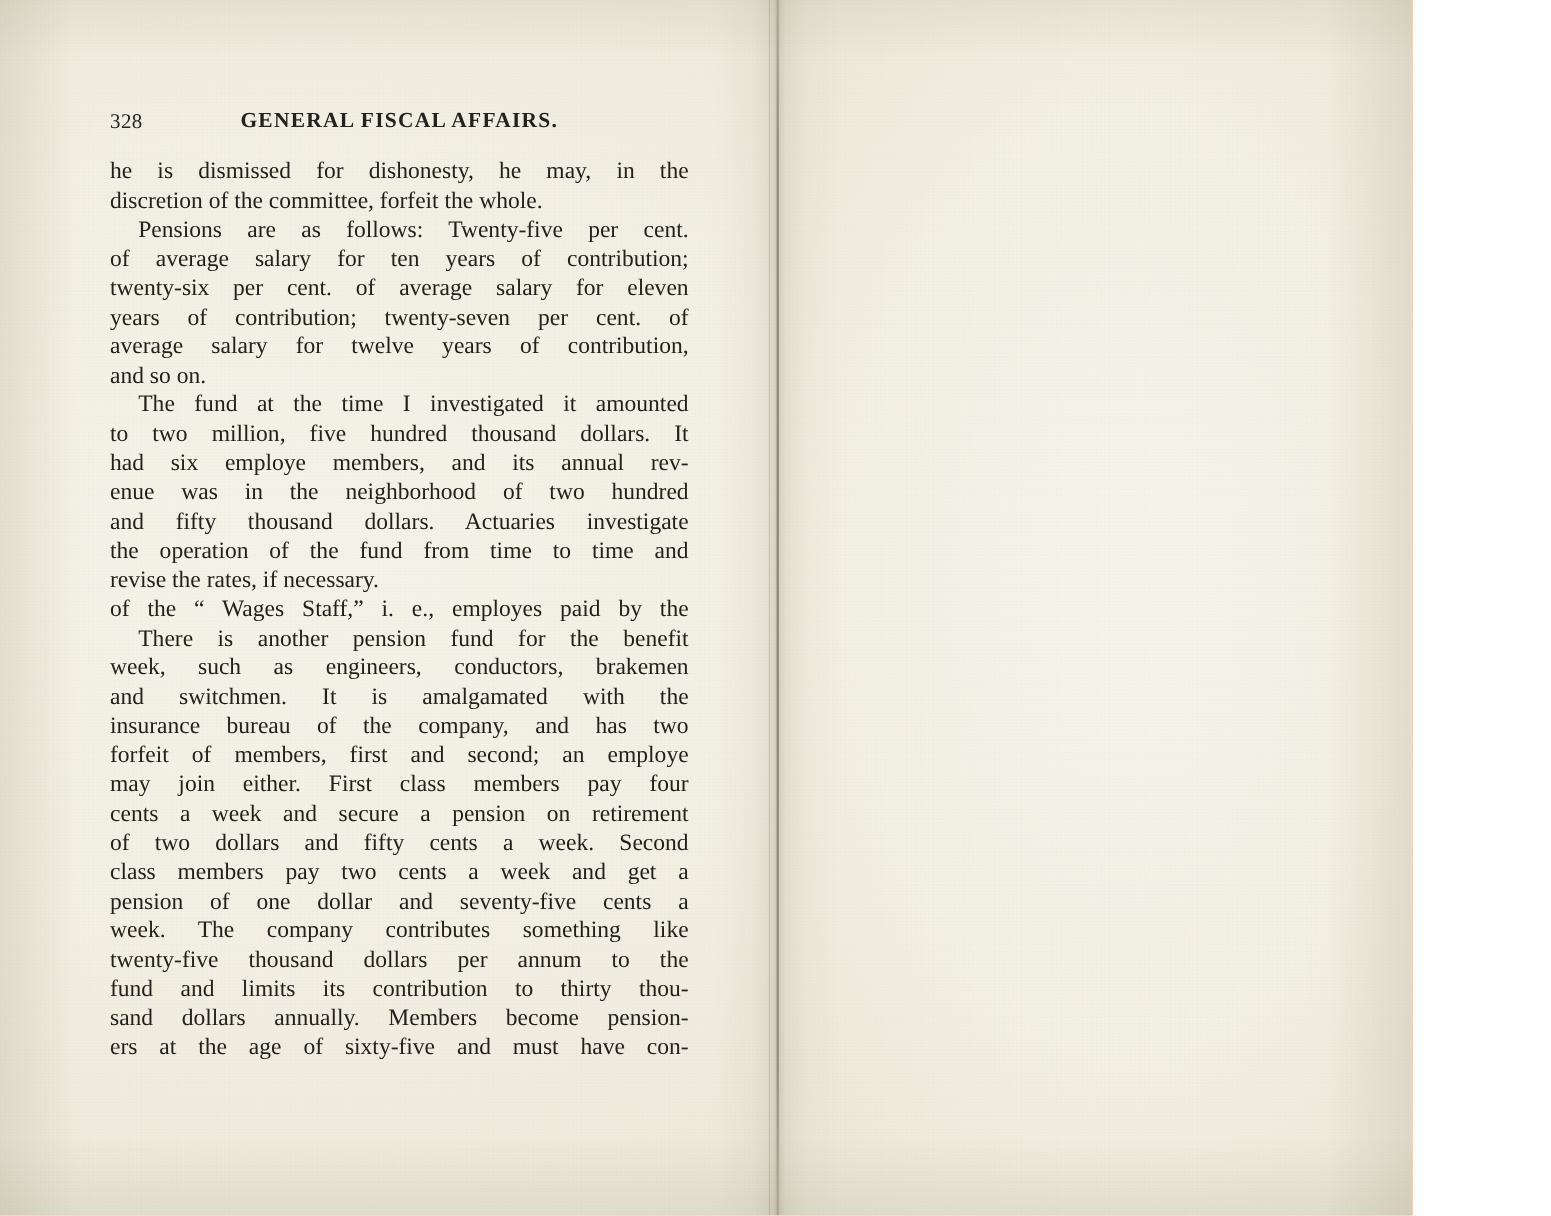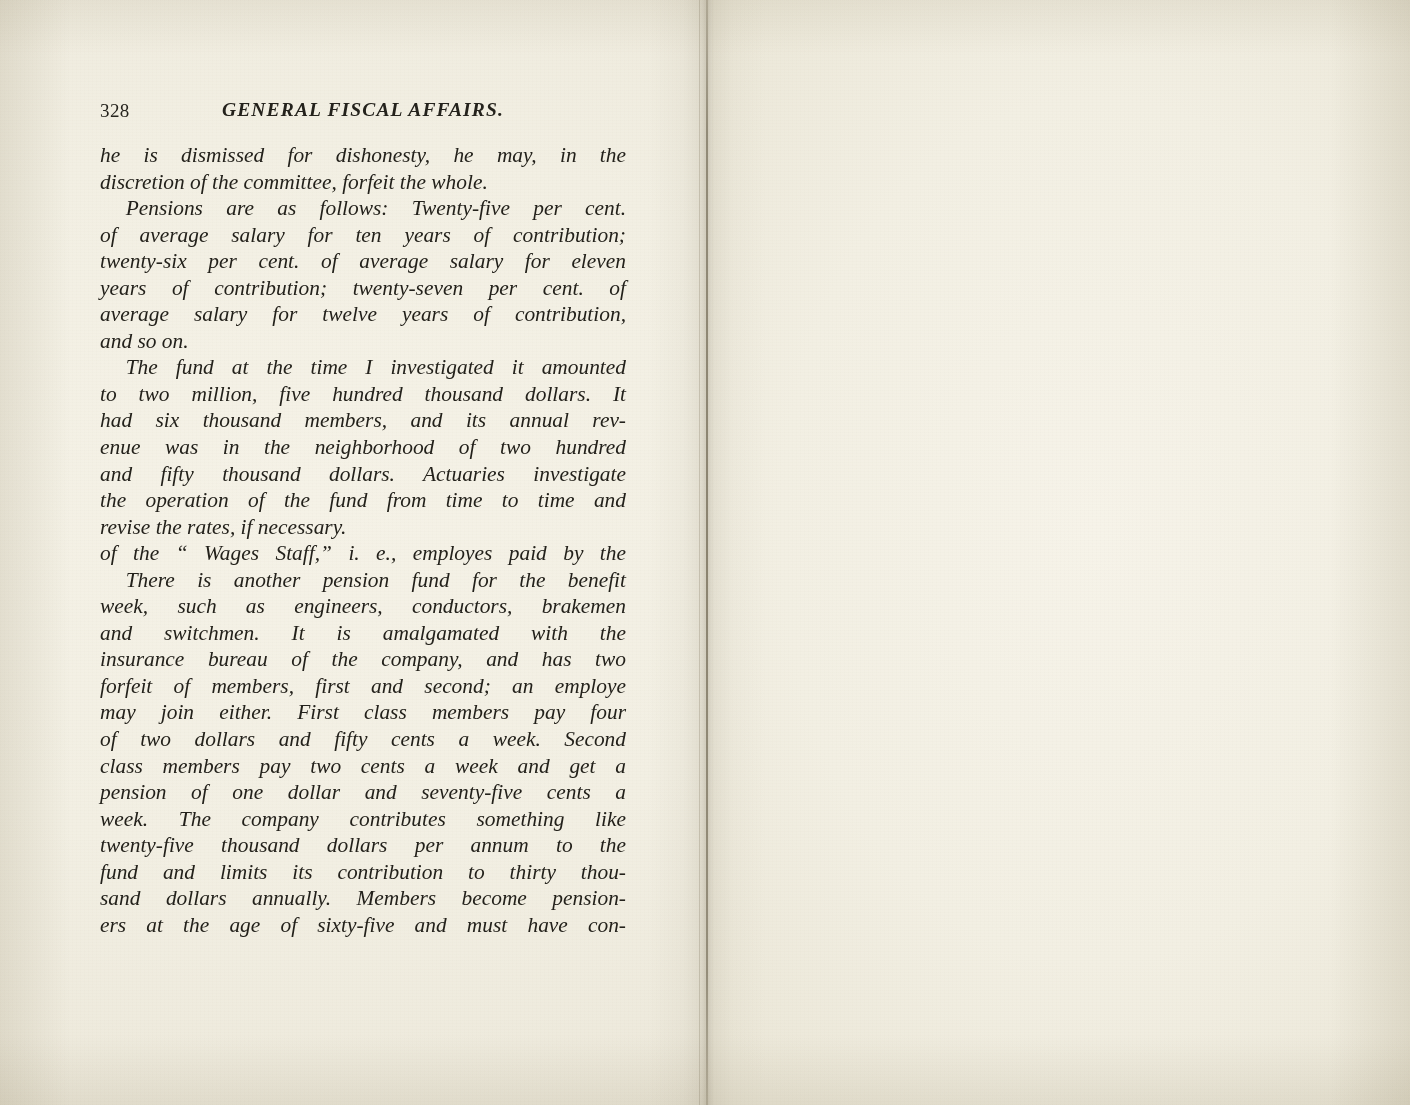--- a/index.html
+++ b/index.html
@@ -4,21 +4,21 @@
 <title>Scanned Book Spread</title>
 <style>
   html, body {
     margin: 0;
     padding: 0;
     background: #ffffff;
   }
 
   #spread {
     position: relative;
-    width: 1410px;
+    width: 1284px;
     height: 1105px;
     overflow: hidden;
     background: #f97316;
     font-family: "Liberation Serif", "DejaVu Serif", serif;
     color: #211f1a;
   }
 
   
   .paper-base {
     position: absolute;
@@ -105,21 +105,20 @@
   }
   .page-left  { left: 0;    width: 700px; }
   .page-right { left: 710px; width: 700px; }
 
   .running-head {
     position: absolute;
     top: 98px;
     height: 24px;
     line-height: 24px;
     font-size: 19.5px;
-    font-style: italic;
     font-weight: 700;
     letter-spacing: 1.15px;
     white-space: nowrap;
     color: #24221c;
   }
   .rh-left  { left: 100px; width: 526px; text-align: center; }
 
   .folio {
     position: absolute;
     top: 99px;
@@ -138,21 +137,20 @@
     text-justify: inter-word;
     hyphens: none;
     color: #23211b;
     -webkit-font-smoothing: antialiased;
   }
   .tb-left  { left: 100px; top: 142px; width: 526px; }
 
   .textblock p {
     margin: 0;
     text-indent: 1.15em;
-    font-style: italic;
   }
   .textblock p.noindent { text-indent: 0; }
 
   
   .ln {
     display: block;
     white-space: nowrap;
   }
   .ln.j {
     text-align: justify;
@@ -187,34 +185,35 @@
           <span class="ln j ind">Pensions are as follows: Twenty-five per cent.</span>
           <span class="ln j">of average salary for ten years of contribution;</span>
           <span class="ln j">twenty-six per cent. of average salary for eleven</span>
           <span class="ln j">years of contribution; twenty-seven per cent. of</span>
           <span class="ln j">average salary for twelve years of contribution,</span>
           <span class="ln last">and so on.</span>
         </p>
         <p class="noindent">
           <span class="ln j ind">The fund at the time I investigated it amounted</span>
           <span class="ln j">to two million, five hundred thousand dollars. It</span>
-          <span class="ln j">had six thousand members, and its annual rev-</span>
+          <span class="ln j">had six employe members, and its annual rev-</span>
           <span class="ln j">enue was in the neighborhood of two hundred</span>
           <span class="ln j">and fifty thousand dollars. Actuaries investigate</span>
           <span class="ln j">the operation of the fund from time to time and</span>
           <span class="ln last">revise the rates, if necessary.</span>
         </p>
         <p class="noindent">
           <span class="ln j">of the “ Wages Staff,” i. e., employes paid by the</span>
           <span class="ln j ind">There is another pension fund for the benefit</span>
           <span class="ln j">week, such as engineers, conductors, brakemen</span>
           <span class="ln j">and switchmen. It is amalgamated with the</span>
           <span class="ln j">insurance bureau of the company, and has two</span>
           <span class="ln j">forfeit of members, first and second; an employe</span>
           <span class="ln j">may join either. First class members pay four</span>
+          <span class="ln j">cents a week and secure a pension on retirement</span>
           <span class="ln j">of two dollars and fifty cents a week. Second</span>
           <span class="ln j">class members pay two cents a week and get a</span>
           <span class="ln j">pension of one dollar and seventy-five cents a</span>
           <span class="ln j">week. The company contributes something like</span>
           <span class="ln j">twenty-five thousand dollars per annum to the</span>
           <span class="ln j">fund and limits its contribution to thirty thou-</span>
           <span class="ln j">sand dollars annually. Members become pension-</span>
           <span class="ln j">ers at the age of sixty-five and must have con-</span>
         </p>
       </div>

